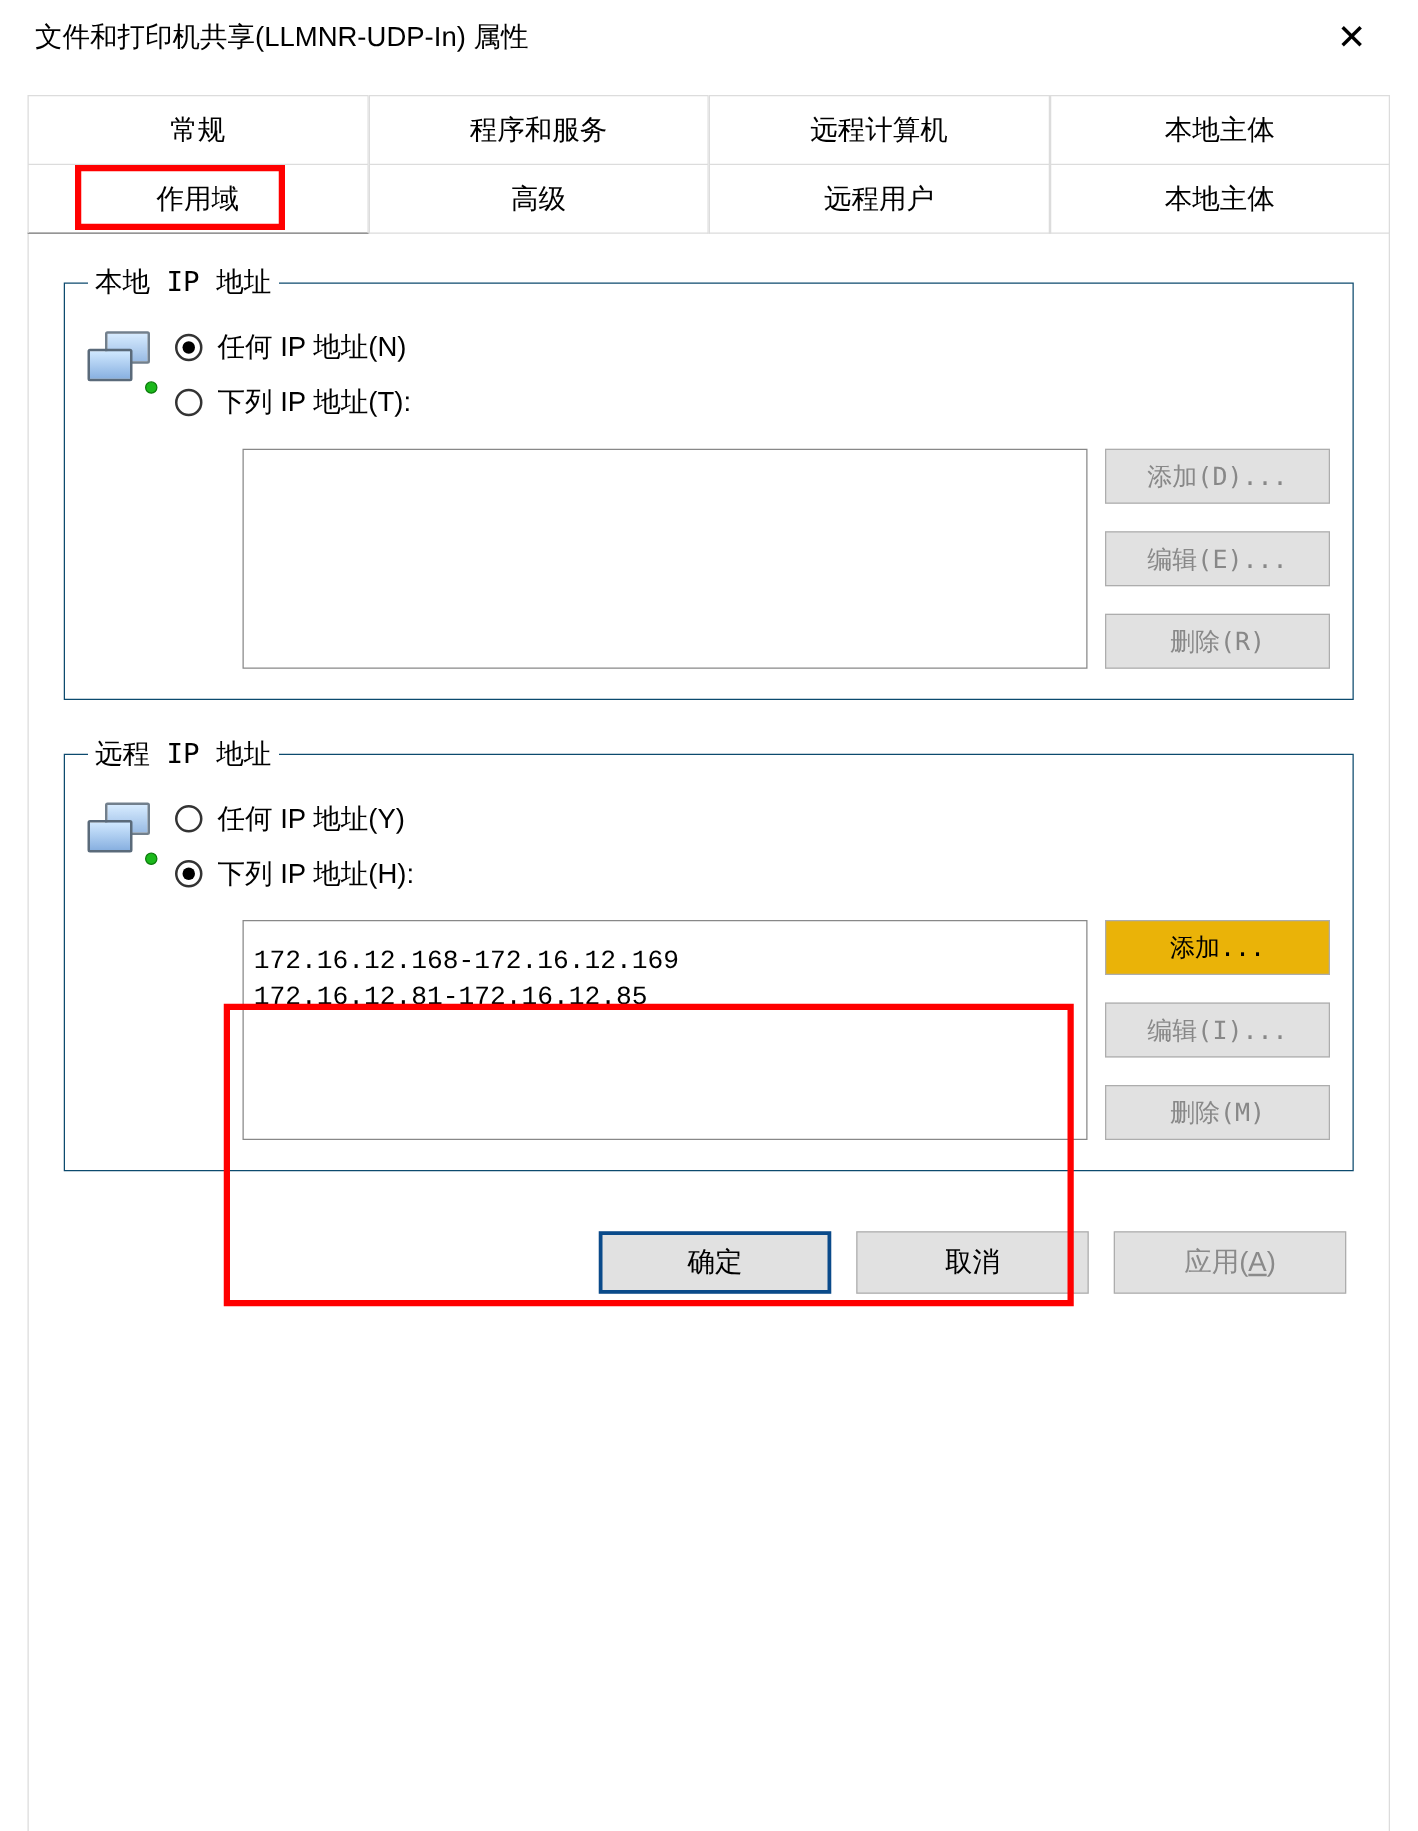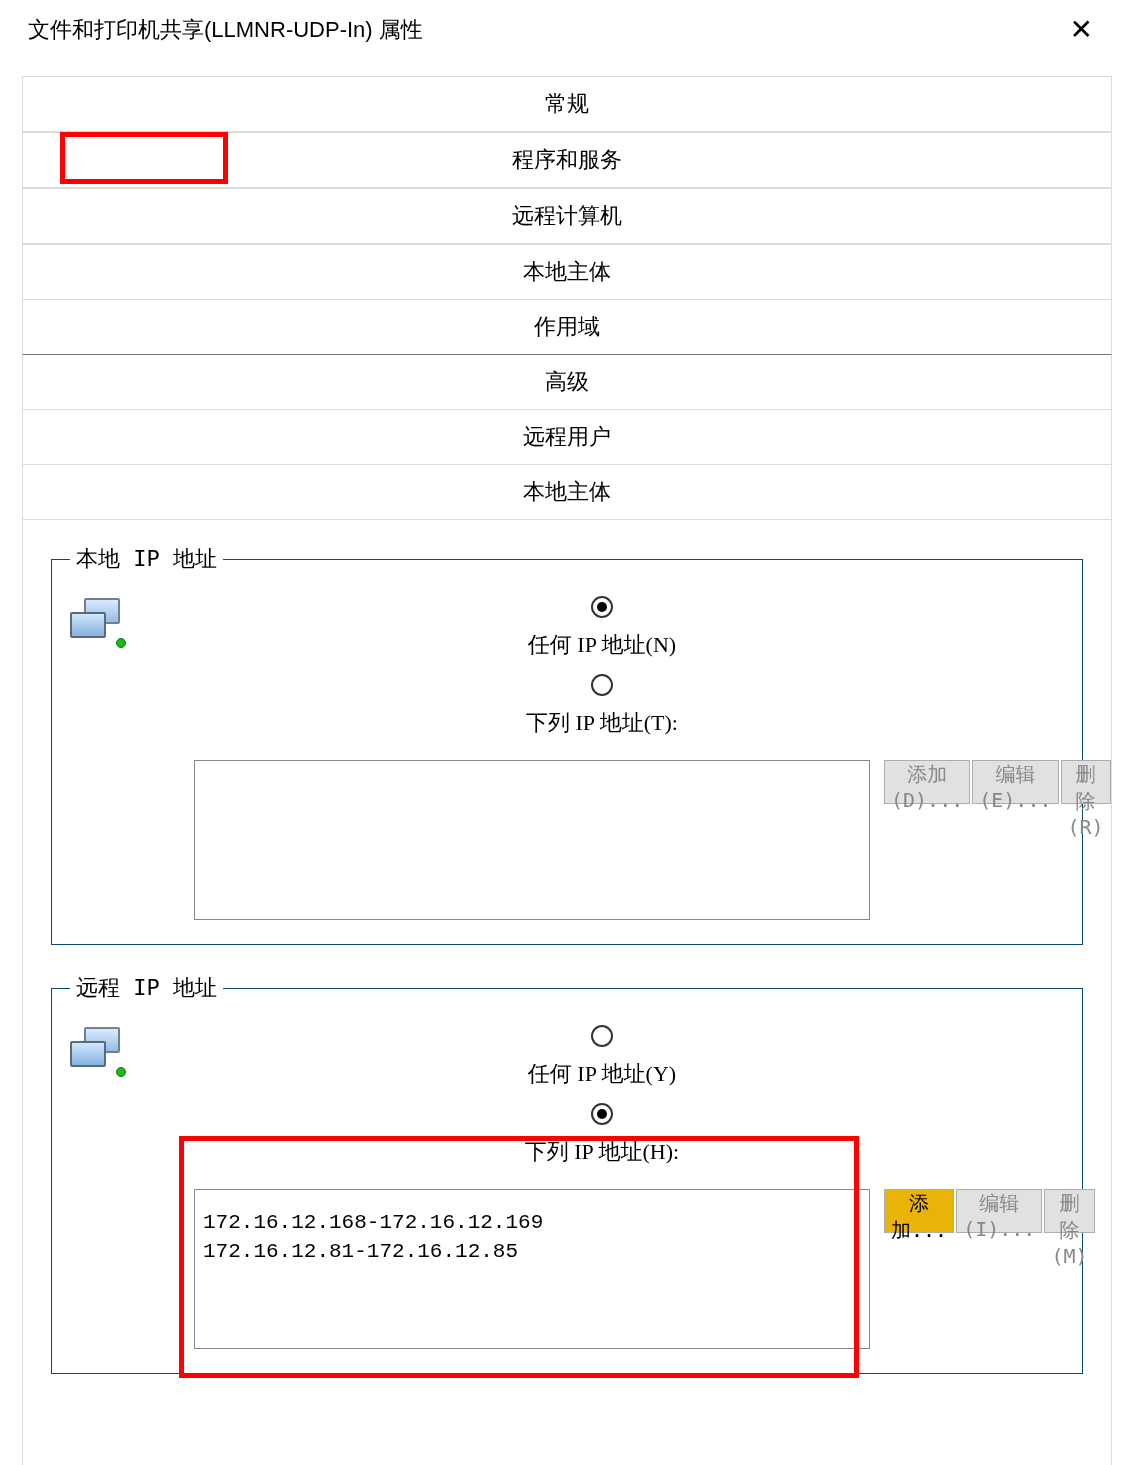--- a/index.html
+++ b/index.html
@@ -34,21 +34,20 @@
     }
     .tabs {
       display: flex;
       flex-direction: column;
       width: 100%;
       border-bottom: none;
     }
     .tab-row {
       display: flex;
       width: 100%;
-      flex-direction: column;
     }
     .tab {
       flex: 1;
       text-align: center;
       padding: 12px 0;
       border: 1px solid #dcdcdc;
       font-size: 22px;
       background: #fff;
       cursor: pointer;
     }
@@ -125,23 +124,22 @@
       flex: 1;
       display: flex;
       flex-direction: column;
       gap: 14px;
     }
     .radio-row {
       display: flex;
       align-items: center;
       gap: 12px;
       font-size: 22px;
-      font-family: Liberation Serif, serif;
-      cursor: pointer;
-      flex-direction: column;
+      font-family: Liberation Sans, sans-serif;
+      cursor: pointer;
     }
     .radio {
       width: 22px; height: 22px;
       border: 2px solid #333;
       border-radius: 50%;
       position: relative;
       flex-shrink: 0;
     }
     .radio.checked::after {
       content: "";
@@ -164,22 +162,22 @@
       border: 1px solid #888;
       background: #fff;
       padding: 18px 8px;
       font-family: "Consolas", "Courier New", monospace;
       font-size: 21px;
       white-space: pre;
       line-height: 1.4;
     }
     .btn-col {
       display: flex;
-      flex-direction: row;
-      gap: 2px;
+      flex-direction: column;
+      gap: 22px;
       width: 180px;
     }
     .win-btn {
       height: 44px;
       border: 1px solid #adadad;
       background: #eab308;
       font-size: 20px;
       font-family: "SimSun", monospace;
       cursor: pointer;
       padding: 0 6px;
@@ -310,16 +308,23 @@
               <button class="win-btn disabled" disabled="">编辑(I)...</button>
               <button class="win-btn disabled" disabled="">删除(M)</button>
             </div>
           </div>
         </div>
       </div>
     </fieldset>
 
     <div class="highlight-box-remote"></div>
 
+    <div class="action-row">
+      <button class="action-btn primary">确定</button>
+      <button class="action-btn">取消</button>
+      <button class="action-btn disabled">
+        <span>应用(</span><span class="underline-key">A</span><span>)</span>
+      </button>
+    </div>
 
   </div>
 
 </div>
 
 </body></html>

